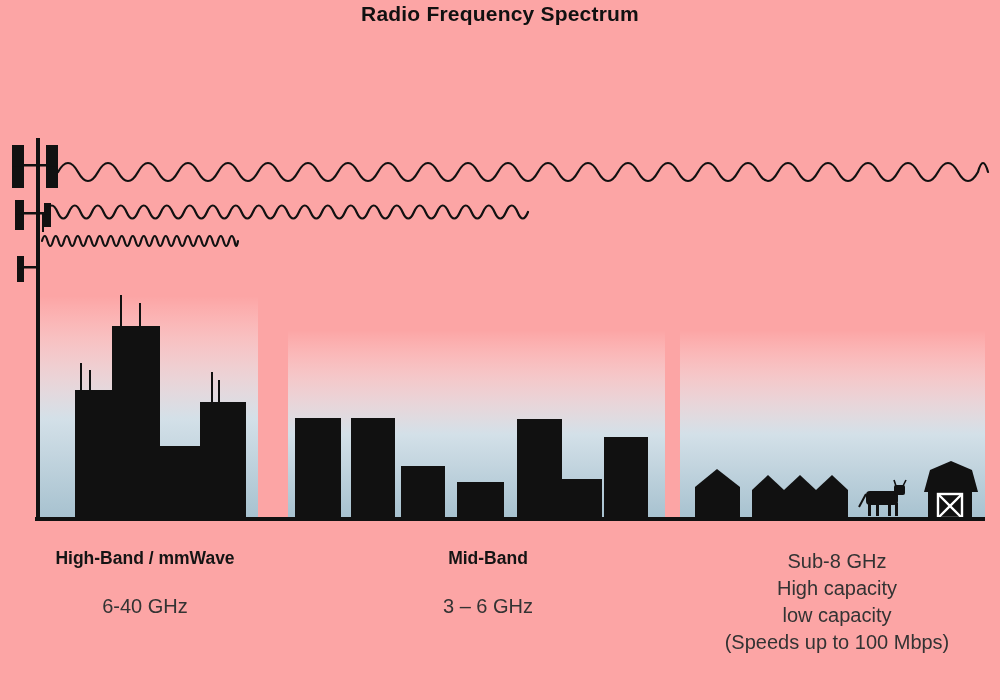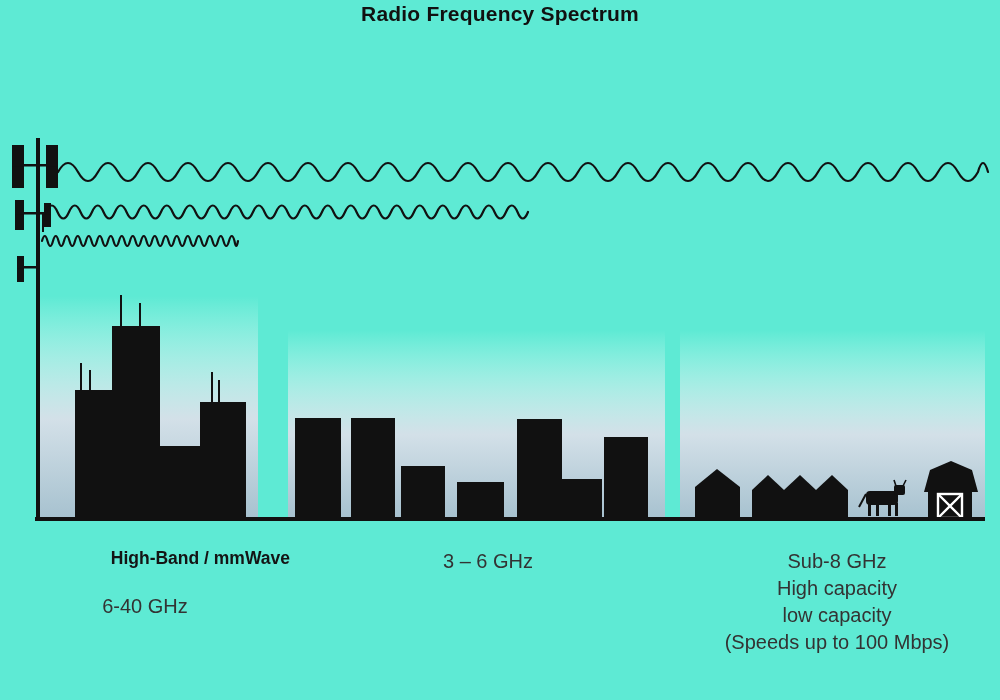--- a/index.html
+++ b/index.html
@@ -5,21 +5,21 @@
   html, body {
     margin: 0;
     padding: 0;
     background: #ffffff;
     font-family: "Liberation Sans", "DejaVu Sans", sans-serif;
   }
   #stage {
     position: relative;
     width: 1000px;
     height: 700px;
-    background: #5eead4;
+    background: #fca5a5;
     overflow: hidden;
   }
   #title {
     position: absolute;
     top: 2px;
     left: 0;
     width: 1000px;
     text-align: center;
     font-size: 21px;
     font-weight: bold;
@@ -31,21 +31,20 @@
     position: absolute;
     top: 548px;
     text-align: center;
     color: #333333;
   }
   .band-label {
     font-size: 17.5px;
     font-weight: bold;
     color: #141414;
     margin-bottom: 24px;
-    text-align: right;
   }
   .band-line {
     font-size: 20px;
     line-height: 27px;
     color: #333333;
   }
 </style>
 </head>
 <body>
 
@@ -135,20 +134,21 @@
 
     <rect x="35" y="517" width="950" height="4" fill="#111111"></rect>
   </svg>
 
   <div class="caption" style="left:0; width:290px;">
     <div class="band-label">High-Band / mmWave</div>
     <div class="band-line">6-40 GHz</div>
   </div>
 
   <div class="caption" style="left:338px; width:300px;">
+    <div class="band-label">Mid-Band</div>
     <div class="band-line">3 – 6 GHz</div>
   </div>
 
   <div class="caption" style="left:687px; width:300px;">
     <div class="band-line">Sub-8 GHz</div>
     <div class="band-line">High capacity</div>
     <div class="band-line">low capacity</div>
     <div class="band-line">(Speeds up to 100 Mbps)</div>
   </div>
 

